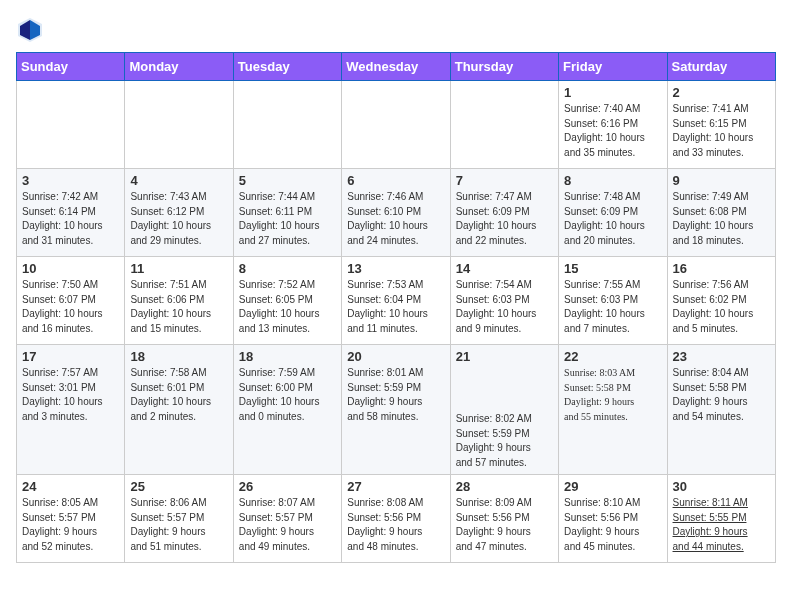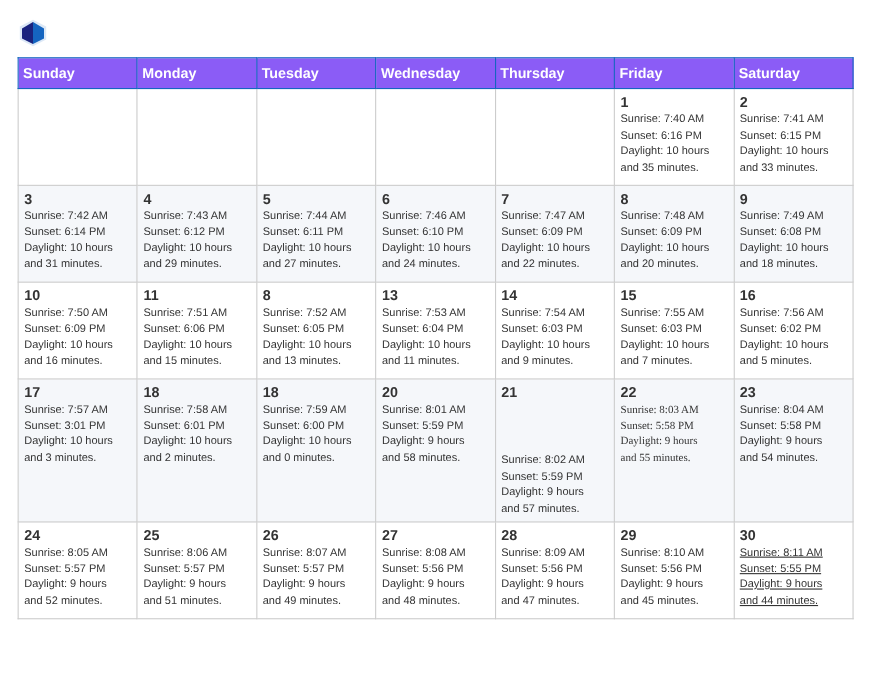--- a/index.html
+++ b/index.html
@@ -198,21 +198,21 @@
           <div class="day-info" style="white-space: pre-line;">Sunrise: 7:49 AM
 Sunset: 6:08 PM
 Daylight: 10 hours
 and 18 minutes.</div>
         </td>
       </tr>
       <tr>
         <td>
           <span class="day-number">10</span>
           <div class="day-info" style="white-space: pre-line;">Sunrise: 7:50 AM
-Sunset: 6:09 PM
+Sunset: 6:07 PM
 Daylight: 10 hours
 and 16 minutes.</div>
         </td>
         <td>
           <span class="day-number">11</span>
           <div class="day-info" style="white-space: pre-line;">Sunrise: 7:51 AM
 Sunset: 6:06 PM
 Daylight: 10 hours
 and 15 minutes.</div>
         </td>

